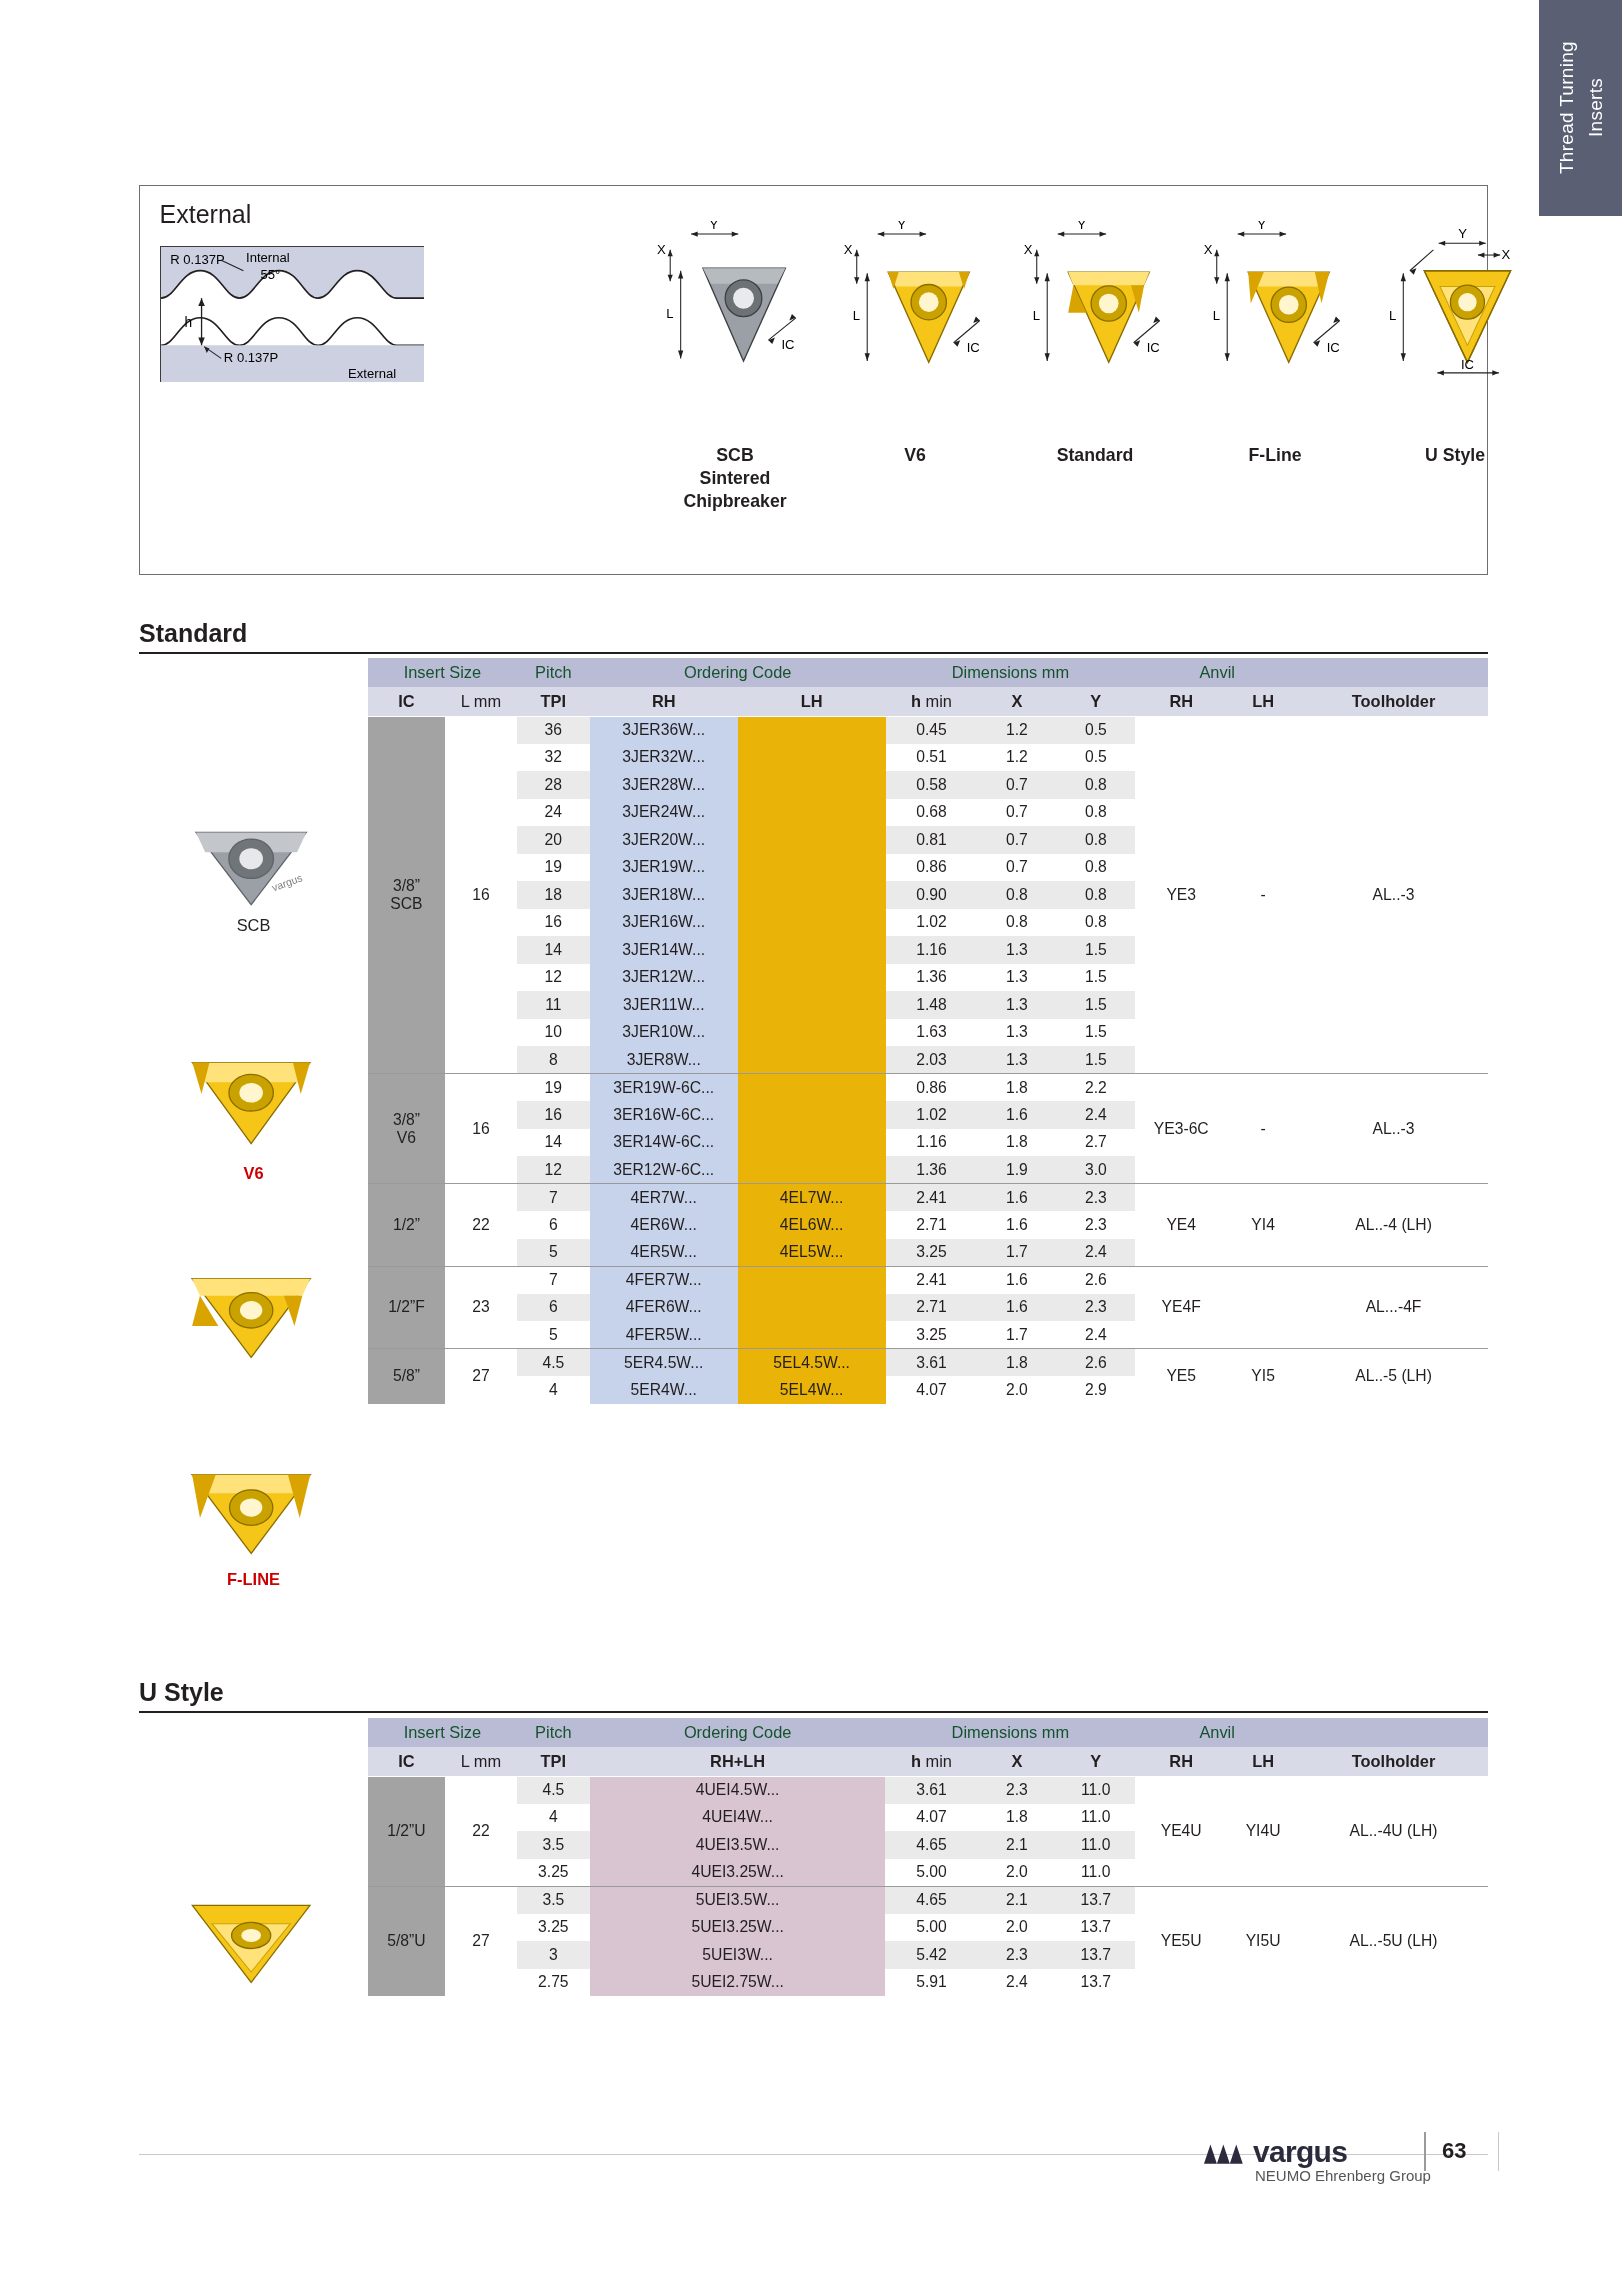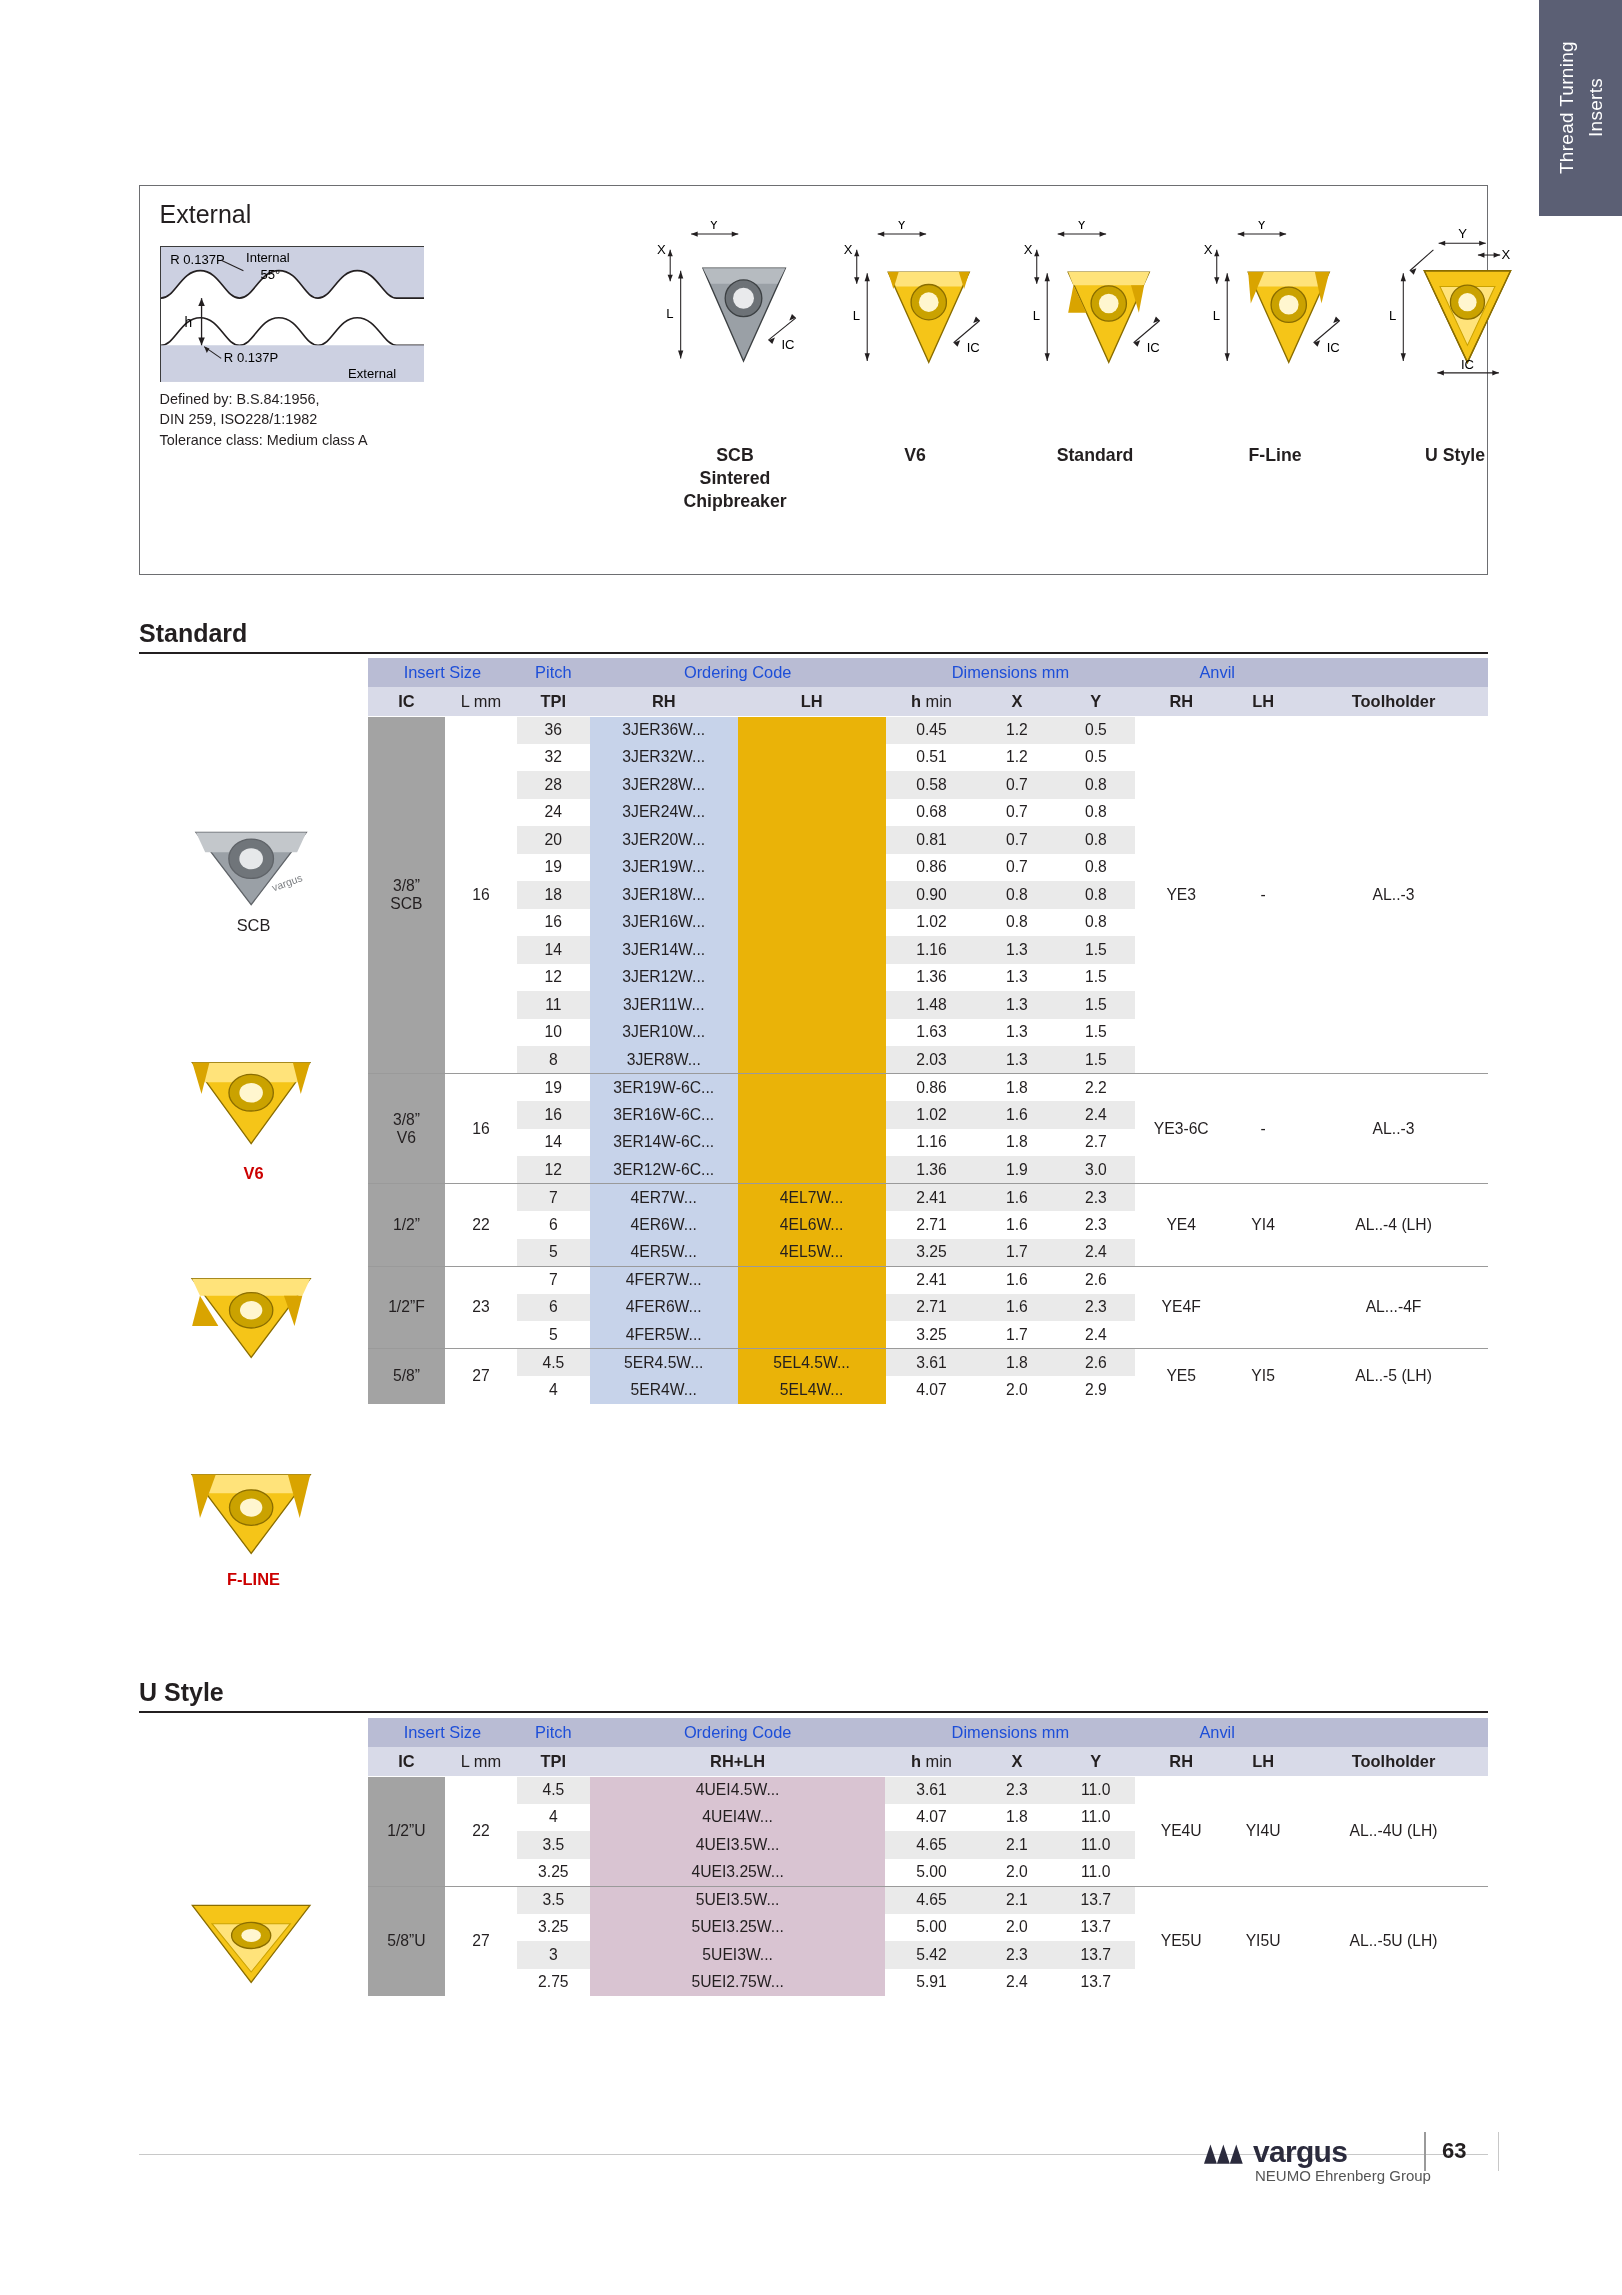--- a/index.html
+++ b/index.html
@@ -46,21 +46,21 @@
   .fig .label { font-size:17.7px; font-weight:bold; margin-top:5.2px; line-height:1.3; }
 
   
   .sec-head { position:absolute; font-size:25px; font-weight:bold; }
   .sec-rule { position:absolute; height:2px; background:#231f20; }
 
   
   table { border-collapse: collapse; font-size:15.7px; }
   .tbl { position:absolute; }
   .tbl th, .tbl td { padding:0; text-align:center; vertical-align:middle; }
-  .hdr1 td { background:#b9bcd4; color:#1d4ed8; height:29px; font-size:16.4px; }
+  .hdr1 td { background:#b9bcd4; color:#14532d; height:29px; font-size:16.4px; }
   .hdr2 td { background:#d8dae8; color:#231f20; height:29px; font-size:16.4px; border-bottom:1.3px solid #fff;}
   .row td { height:27.5px; font-size:15.7px; }
   .zebra-a { background:#ffffff; }
   .zebra-b { background:#eaeaea; }
   .code-rh { background:#c7d3ea;margin-left:25px; }
   .code-lh { background:#eab308; }
   .code-u  { background:#d9c4d2; }
   .grp { background:#a3a3a3; }
   .grp-white { background:#ffffff; }
   .sep-top { border-top:1.3px solid #9a9a9a; }
@@ -116,25 +116,20 @@
           <text x="14" y="26" font-size="20" font-family="Liberation Sans">R 0.137P</text>
           <line x1="92" y1="20" x2="126" y2="36" stroke="#231f20" stroke-width="1.6"></line>
           <text x="130" y="22" font-size="20" font-family="Liberation Sans">Internal</text>
           <text x="152" y="48" font-size="20" font-family="Liberation Sans">55°</text>
 
           <text x="96" y="176" font-size="20" font-family="Liberation Sans">R 0.137P</text>
           <line x1="92" y1="170" x2="66" y2="152" stroke="#231f20" stroke-width="1.6"></line>
           <polygon points="66,152 74,155 70,162" fill="#231f20"></polygon>
           <text x="286" y="200" font-size="20" font-family="Liberation Sans">External</text>
         </svg>
-      </div>
-      <div class="profile-caption">
-        <div>Defined by: B.S.84:1956,</div>
-        <div>DIN 259, ISO228/1:1982</div>
-        <div>Tolerance class: Medium class A</div>
       </div>
     </div>
 
     <div class="insert-figs">
 
       <div class="fig" style="left:183px; top:9.2px;">
         <svg width="190" height="216" viewBox="0 0 290 330">
 
           <line x1="78" y1="20" x2="150" y2="20" stroke="#231f20" stroke-width="1.6"></line>
           <polygon points="78,20 88,16 88,24" fill="#231f20"></polygon>

